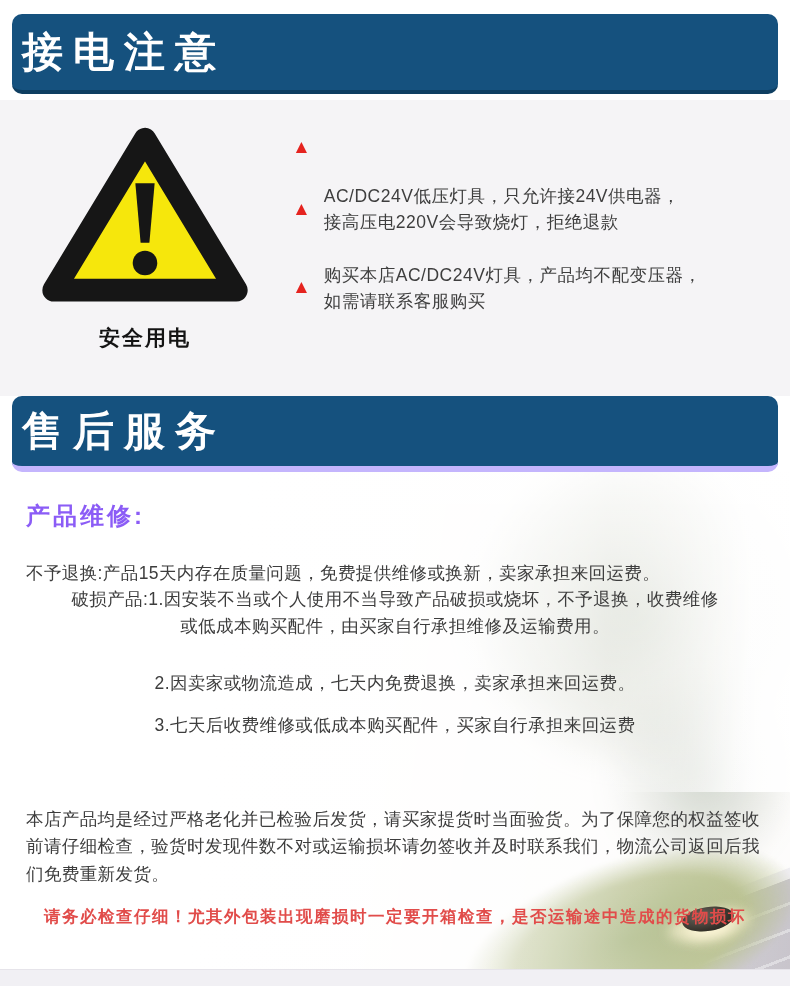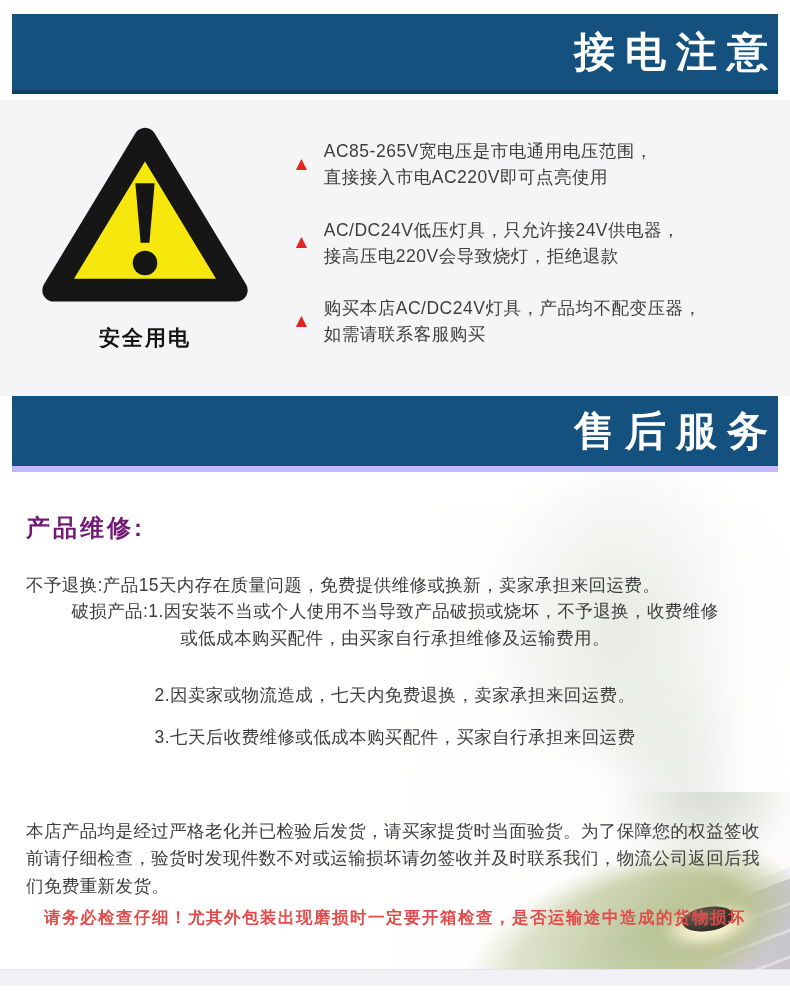--- a/index.html
+++ b/index.html
@@ -9,21 +9,21 @@
     margin: 0 auto;
     font-family: "Liberation Sans", "DejaVu Sans", sans-serif;
     overflow: hidden;
     position: relative;
   }
 
   
   .banner {
     margin: 0 12px;
     background: #15517e;
-    display: flex; align-items: center; justify-content: flex-end;
+    display: flex; align-items: center; justify-content: flex-start; border-radius: 10px;
   }
   .banner-1 { margin-top: 14px; height: 80px; border-bottom: 4px solid #0e3e61; margin-bottom: 6px; }
   .banner-2 { height: 76px; border-bottom: 6px solid #c4b5fd; }
   .banner-title {
     color: #ffffff; font-size: 41px; font-weight: 700;
     letter-spacing: 10px; text-indent: 10px; white-space: nowrap;
   }
 
   
   .notice-body {
@@ -93,34 +93,34 @@
   }
   .ground-light {
     position: absolute; right: 56px; bottom: 38px; width: 52px; height: 24px; z-index: 7;
     border-radius: 50%; transform: rotate(-9deg);
     background: radial-gradient(ellipse at 38% 32%, #6b655c, #38342d 60%, #201d18);
     box-shadow: 0 9px 14px rgba(252,244,214,0.95), -16px 7px 12px rgba(252,244,214,0.6), 16px 5px 12px rgba(252,244,214,0.6);
   }
 
   .service-content { position: relative; z-index: 10; padding: 0 26px; }
   .repair-heading {
-    padding-top: 40px;
-    font-size: 24px; font-weight: 600; color: #701a75; letter-spacing: 3px;
+    padding-top: 28px;
+    font-size: 24px; font-weight: 600; color: #8b5cf6; letter-spacing: 3px;
   }
   .policy-text {
     font-size: 17.5px; color: #3d3d3d; line-height: 1.5;
     letter-spacing: 0.4px; white-space: pre-line;
   }
   .p-quality  { margin-top: 28px; }
   .p-damage   { text-align: center; }
   .p-logist   { margin-top: 31px; text-align: center; }
   .p-seven    { margin-top: 16px; text-align: center; }
   .p-shipping { margin-top: 68px; line-height: 1.55; }
   .p-warning  {
-    margin-top: 7px; text-align: center;
+    margin-top: 18px; text-align: center;
     font-size: 16.5px; font-weight: 700; color: #e14c4a; letter-spacing: 1.5px;
   }
 
   .footer-strip { height: 17px; background: #f1f0f4; border-top: 1px solid #e6e4ea; }
 </style>
 </head>
 <body>
 
 <div class="banner banner-1">
   <div class="banner-title">接电注意</div>
@@ -134,22 +134,20 @@
         <polygon points="54.5,36 65.5,36 62.5,70 57.5,70" fill="#161616"></polygon>
         <circle cx="60" cy="81.5" r="7" fill="#161616"></circle>
       </svg>
     </span>
     <div class="warning-label">安全用电</div>
   </div>
 
   <div class="notice-right">
     <div class="bullet-row">
       <span class="bullet-marker">▲</span>
-      <span class="bullet-text">AC85-265V宽电压是市电通用电压范围，
-直接接入市电AC220V即可点亮使用</span>
     </div>
     <div class="bullet-row">
       <span class="bullet-marker">▲</span>
       <span class="bullet-text">AC/DC24V低压灯具，只允许接24V供电器，
 接高压电220V会导致烧灯，拒绝退款</span>
     </div>
     <div class="bullet-row">
       <span class="bullet-marker">▲</span>
       <span class="bullet-text">购买本店AC/DC24V灯具，产品均不配变压器，
 如需请联系客服购买</span>

